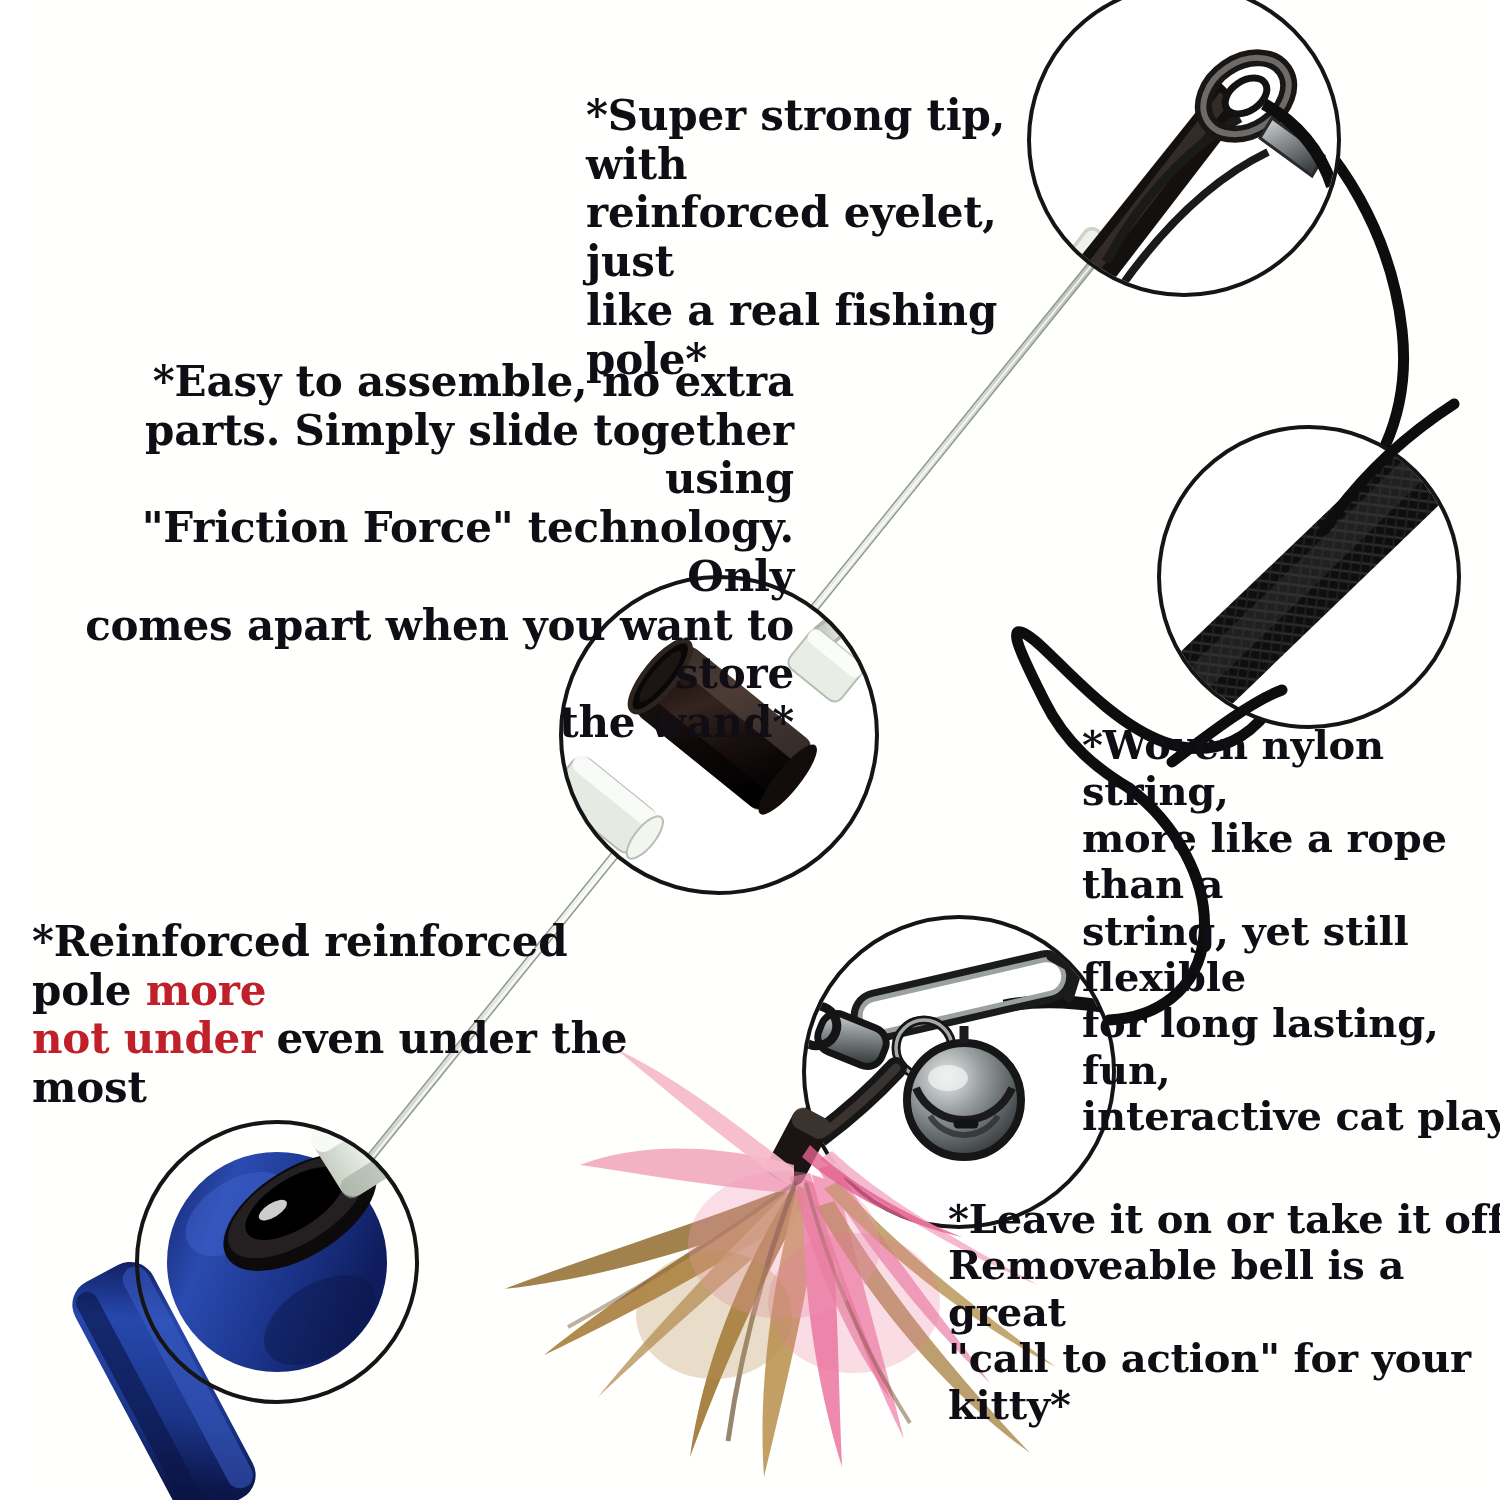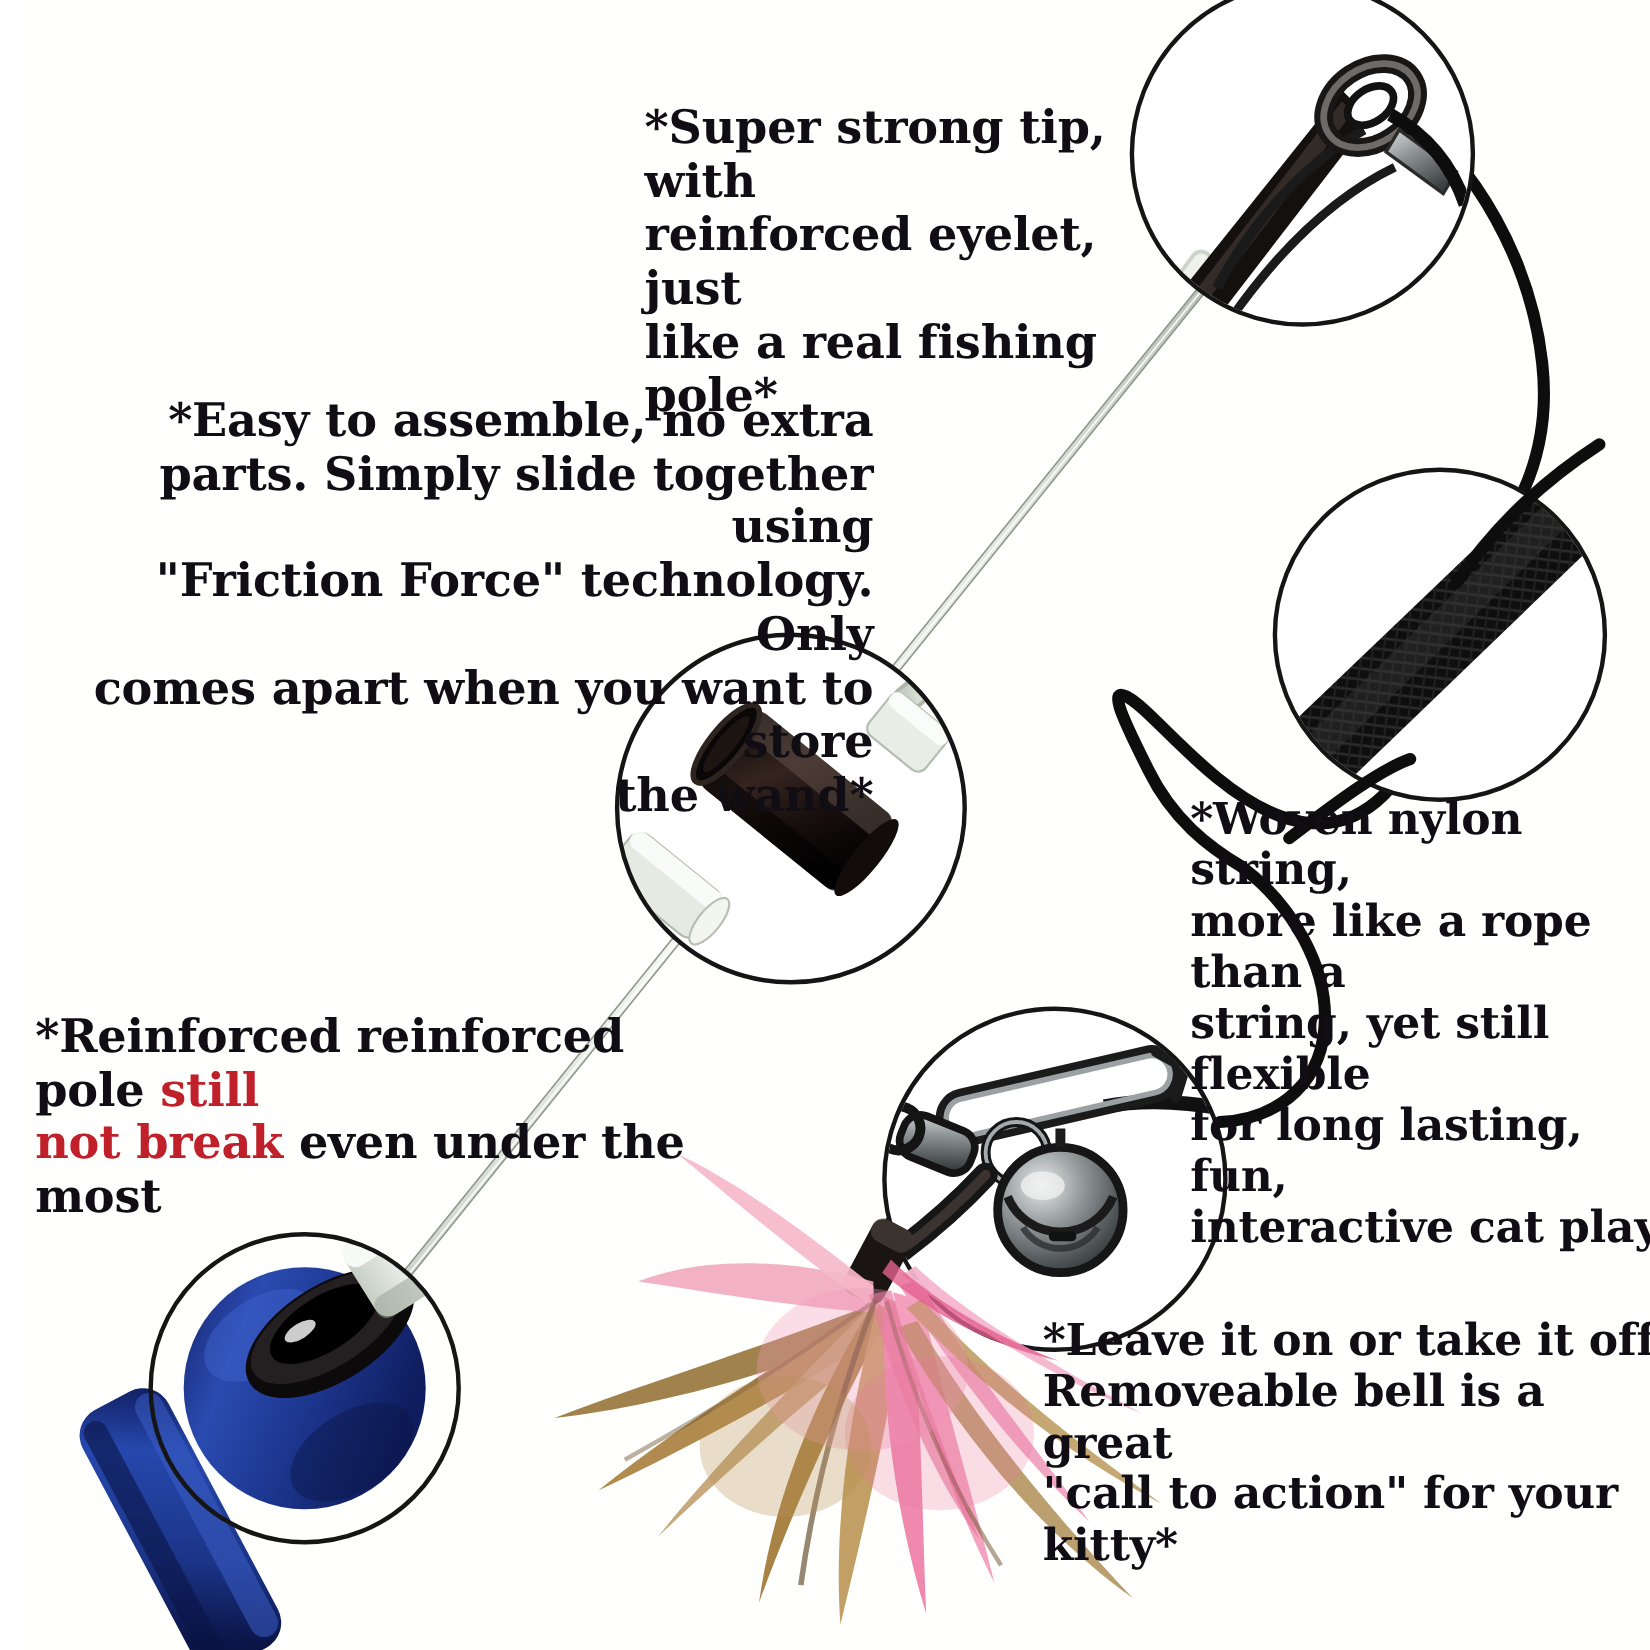--- a/index.html
+++ b/index.html
@@ -340,21 +340,21 @@
   <div class="callout" id="callout-tip">*Super strong tip, with
 reinforced eyelet, just
 like a real fishing pole*</div>
 
   <div class="callout" id="callout-assemble">*Easy to assemble, no extra
 parts.  Simply slide together using
 "Friction Force" technology.  Only
 comes apart when you want to store
 the wand*</div>
 
-  <div class="callout" id="callout-pole"><span>*Reinforced reinforced pole </span><span class="red">still</span><br><span class="red">not break</span><span> even under the most</span><br></div>
+  <div class="callout" id="callout-pole"><span>*Reinforced reinforced pole </span><span class="red">more</span><br><span class="red">not under</span><span> even under the most</span><br></div>
 
   <div class="callout" id="callout-string">*Woven nylon string,
 more like a rope than a
 string, yet still flexible
 for long lasting, fun,
 interactive cat play*</div>
 
   <div class="callout" id="callout-bell">*Leave it on or take it off.
 Removeable bell is a great
 "call to action" for your kitty*</div>

